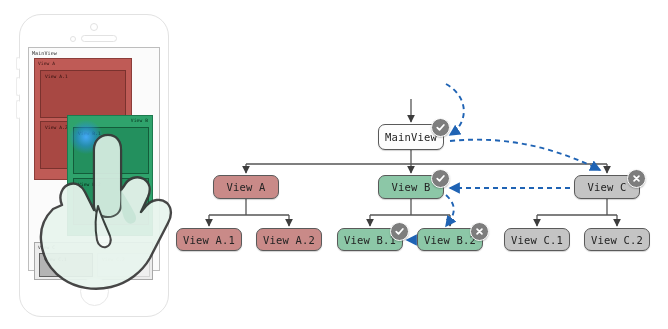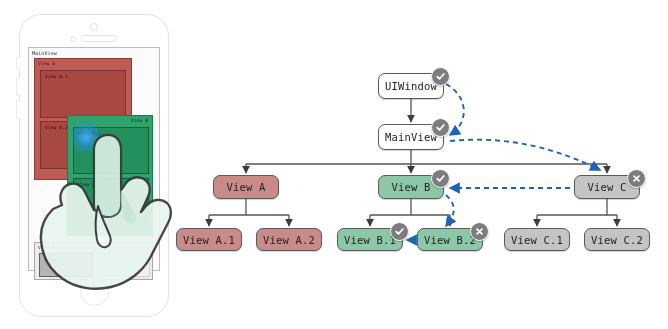--- a/index.html
+++ b/index.html
@@ -149,84 +149,76 @@
 
     <g fill="none" stroke="#1f63b4" stroke-width="1.9" stroke-dasharray="5,4">
       <path d="M446,84 C468,96 470,122 450,135" marker-end="url(#arb)"></path>
       <path d="M450,141 C510,135 560,150 600,170" marker-end="url(#arb)"></path>
       <path d="M570,188 L450,188" marker-end="url(#arb)"></path>
       <path d="M446,195 C460,208 452,218 446,226" marker-end="url(#arb)"></path>
       <path d="M415,240 L407,240" marker-end="url(#arb)"></path>
     </g>
   </svg>
 
-  <div class="node white" style="left:378px;top:73px;width:66px;height:26px;">
-    <span>UIWindow</span>
+
+  <div class="node white" style="left:378px;top:124px;width:66px;height:26px;">
+    <span>MainView</span>
     <span class="badge" style="right:-7px;top:-7px;">
       <svg width="9" height="9" viewBox="0 0 10 10">
           <path d="M1.4,5.1 L3.9,7.6 L8.7,2.2" fill="none" stroke="#fff" stroke-width="1.9" stroke-linecap="round" stroke-linejoin="round"></path>
         </svg>
     </span>
   </div>
 
-  <div class="node white" style="left:378px;top:124px;width:66px;height:26px;">
-    <span>MainView</span>
+  <div class="node red" style="left:213px;top:175px;width:66px;height:24px;">
+    <span>View A</span>
+  </div>
+
+  <div class="node green" style="left:378px;top:175px;width:66px;height:24px;">
+    <span>View B</span>
     <span class="badge" style="right:-7px;top:-7px;">
       <svg width="9" height="9" viewBox="0 0 10 10">
           <path d="M1.4,5.1 L3.9,7.6 L8.7,2.2" fill="none" stroke="#fff" stroke-width="1.9" stroke-linecap="round" stroke-linejoin="round"></path>
         </svg>
     </span>
   </div>
 
-  <div class="node red" style="left:213px;top:175px;width:66px;height:24px;">
-    <span>View A</span>
-  </div>
-
-  <div class="node green" style="left:378px;top:175px;width:66px;height:24px;">
-    <span>View B</span>
+  <div class="node gray" style="left:574px;top:175px;width:66px;height:24px;">
+    <span>View C</span>
+    <span class="badge" style="right:-7px;top:-7px;">
+      <svg width="9" height="9" viewBox="0 0 10 10">
+        <path d="M2.3,2.3 L7.7,7.7 M7.7,2.3 L2.3,7.7" stroke="#fff" stroke-width="1.9" stroke-linecap="round"></path>
+      </svg>
+    </span>
+  </div>
+
+  <div class="node red" style="left:176px;top:228px;width:66px;height:23px;">
+    <span>View A.1</span>
+  </div>
+  <div class="node red" style="left:256px;top:228px;width:66px;height:23px;">
+    <span>View A.2</span>
+  </div>
+
+  <div class="node green" style="left:337px;top:228px;width:66px;height:23px;">
+    <span>View B.1</span>
     <span class="badge" style="right:-7px;top:-7px;">
       <svg width="9" height="9" viewBox="0 0 10 10">
           <path d="M1.4,5.1 L3.9,7.6 L8.7,2.2" fill="none" stroke="#fff" stroke-width="1.9" stroke-linecap="round" stroke-linejoin="round"></path>
         </svg>
     </span>
   </div>
-
-  <div class="node gray" style="left:574px;top:175px;width:66px;height:24px;">
-    <span>View C</span>
+  <div class="node green" style="left:417px;top:228px;width:66px;height:23px;">
+    <span>View B.2</span>
     <span class="badge" style="right:-7px;top:-7px;">
       <svg width="9" height="9" viewBox="0 0 10 10">
         <path d="M2.3,2.3 L7.7,7.7 M7.7,2.3 L2.3,7.7" stroke="#fff" stroke-width="1.9" stroke-linecap="round"></path>
       </svg>
     </span>
   </div>
 
-  <div class="node red" style="left:176px;top:228px;width:66px;height:23px;">
-    <span>View A.1</span>
-  </div>
-  <div class="node red" style="left:256px;top:228px;width:66px;height:23px;">
-    <span>View A.2</span>
-  </div>
-
-  <div class="node green" style="left:337px;top:228px;width:66px;height:23px;">
-    <span>View B.1</span>
-    <span class="badge" style="right:-7px;top:-7px;">
-      <svg width="9" height="9" viewBox="0 0 10 10">
-          <path d="M1.4,5.1 L3.9,7.6 L8.7,2.2" fill="none" stroke="#fff" stroke-width="1.9" stroke-linecap="round" stroke-linejoin="round"></path>
-        </svg>
-    </span>
-  </div>
-  <div class="node green" style="left:417px;top:228px;width:66px;height:23px;">
-    <span>View B.2</span>
-    <span class="badge" style="right:-7px;top:-7px;">
-      <svg width="9" height="9" viewBox="0 0 10 10">
-        <path d="M2.3,2.3 L7.7,7.7 M7.7,2.3 L2.3,7.7" stroke="#fff" stroke-width="1.9" stroke-linecap="round"></path>
-      </svg>
-    </span>
-  </div>
-
   <div class="node gray" style="left:504px;top:228px;width:66px;height:23px;">
     <span>View C.1</span>
   </div>
   <div class="node gray" style="left:584px;top:228px;width:66px;height:23px;">
     <span>View C.2</span>
   </div>
 
 </div>
 
 </body></html>

